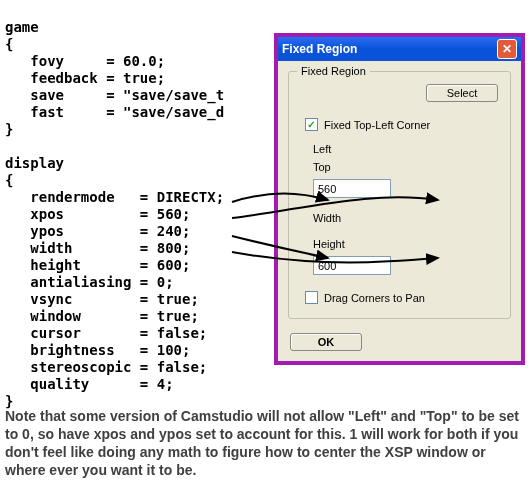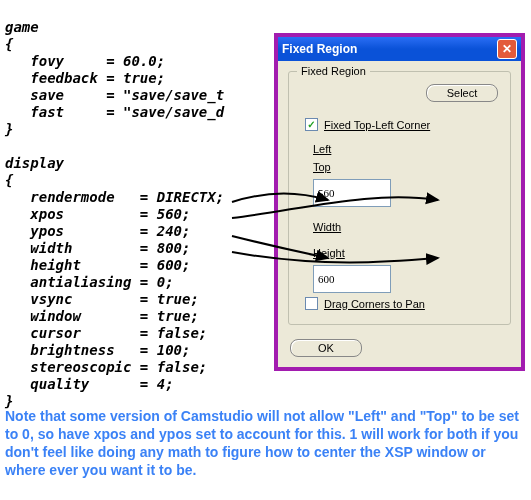--- a/index.html
+++ b/index.html
@@ -15,21 +15,20 @@
     position: relative;
   }
   .code {
     position: absolute;
     top: 5px;
     left: 5px;
     white-space: pre;
     font-weight: bold;
     line-height: 17px;
     color: #000;
-    font-style: italic;
   }
   .dlg {
     position: absolute;
     top: 33px;
     left: 274px;
     width: 251px;
     background: #ece9d8;
     border: 4px solid #a21caf;
     font-family: Tahoma, sans-serif;
     font-size: 11px;
@@ -77,21 +76,21 @@
     font-size: 11px;
   }
   .row-select {
     display: flex;
     justify-content: flex-end;
     margin-bottom: 16px;
   }
   .btn {
     background: #ece9d8;
     border: 1px solid #888;
-    border-radius: 8px;
+    border-radius: 3px;
     padding: 2px 0;
     text-align: center;
     width: 72px;
     font-family: Tahoma, sans-serif;
     font-size: 11px;
     box-shadow: inset 1px 1px 0 #fff;
   }
   .chk-row {
     display: flex;
     align-items: center;
@@ -103,48 +102,49 @@
     height: 13px;
     background: #fff;
     border: 1px solid #6b8ab0;
     display: flex;
     align-items: center;
     justify-content: center;
     font-size: 10px;
     color: #21A121;
     font-weight: bold;
   }
-  .lbl { font-size: 11px; text-decoration: underline; }
+  .lbl { font-size: 11px; }
   .fields {
     display: grid;
     grid-template-columns: 1fr;
     column-gap: 18px;
     row-gap: 6px;
     margin: 0 12px;
   }
   .txt {
     width: 78px;
-    height: 28px;
+    height: 19px;
     background: #fff;
     border: 1px solid #7f9db9;
     padding: 1px 4px;
-    font-family: Liberation Serif, serif;
+    font-family: Liberation Sans, sans-serif;
     font-size: 11px;
   }
   .btnrow {
     display: flex;
     justify-content: space-between;
     padding: 0 2px;
+    font-weight: bold;
   }
   .note {
     position: absolute;
     top: 407px;
     left: 5px;
     width: 520px;
-    color: #3b82f6;
+    color: #404040;
     font-family: Arial, sans-serif;
     font-size: 14px;
     font-weight: bold;
     line-height: 18px;
   }
   svg.arrows {
     position: absolute;
     top: 0;
     left: 0;
     pointer-events: none;
@@ -193,21 +193,21 @@
         <span class="lbl">Fixed Top-Left Corner</span>
       </div>
       <div class="fields">
         <span class="lbl">Left</span>
         <span class="lbl">Top</span>
         <input class="txt" value="560" style="">
         <span class="lbl" style="margin-top:8px">Width</span>
         <span class="lbl" style="margin-top:8px">Height</span>
         <input class="txt" value="600" style="">
       </div>
-      <div class="chk-row" style="margin-top:4px;margin-bottom:0">
+      <div class="chk-row" style="margin-top:16px;margin-bottom:0">
         <div class="chk"></div>
         <span class="lbl">Drag Corners to Pan</span>
       </div>
     </div>
     <div class="btnrow">
       <div class="btn">OK</div>
     </div>
   </div>
 </div>
 

